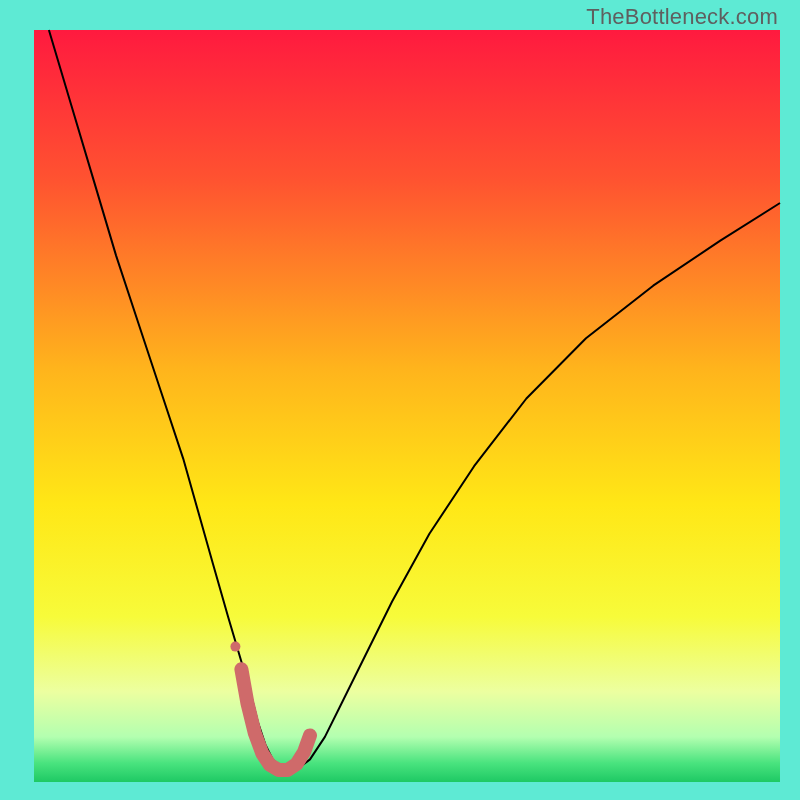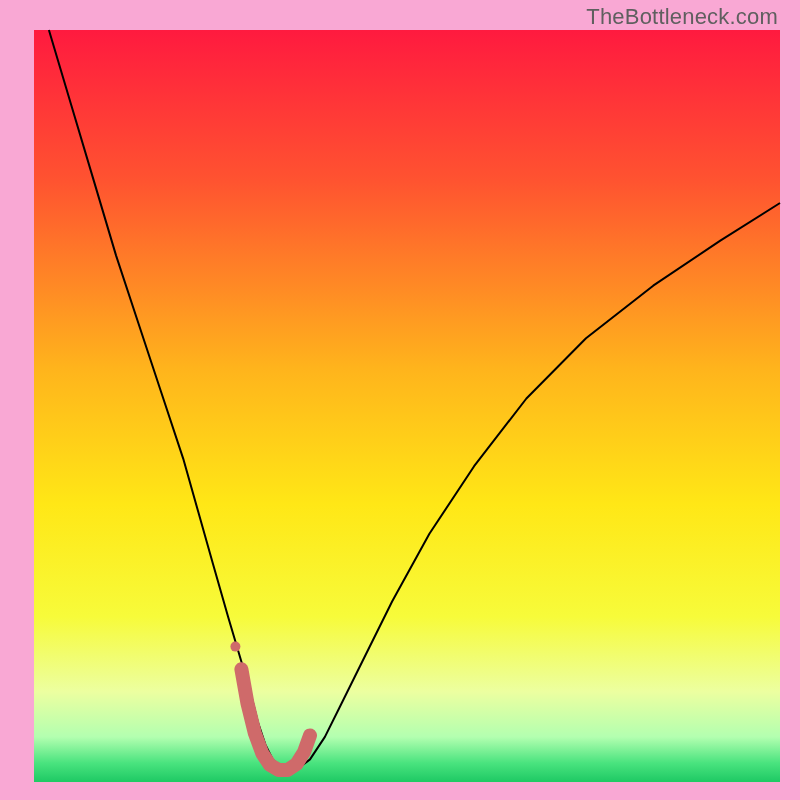--- a/index.html
+++ b/index.html
@@ -10,21 +10,21 @@
     background: #000;
     font-family: Arial, Helvetica, sans-serif;
     overflow: hidden;
   }
   .frame {
     position: absolute;
     left: 0;
     top: 0;
     width: 800px;
     height: 800px;
-    background: #f9a8d4;
+    background: #5eead4;
   }
   .watermark {
     position: absolute;
     top: 4px;
     right: 22px;
     color: #5f5f5f;
     font-size: 22px;
     font-weight: 500;
     letter-spacing: 0.2px;
     user-select: none;

